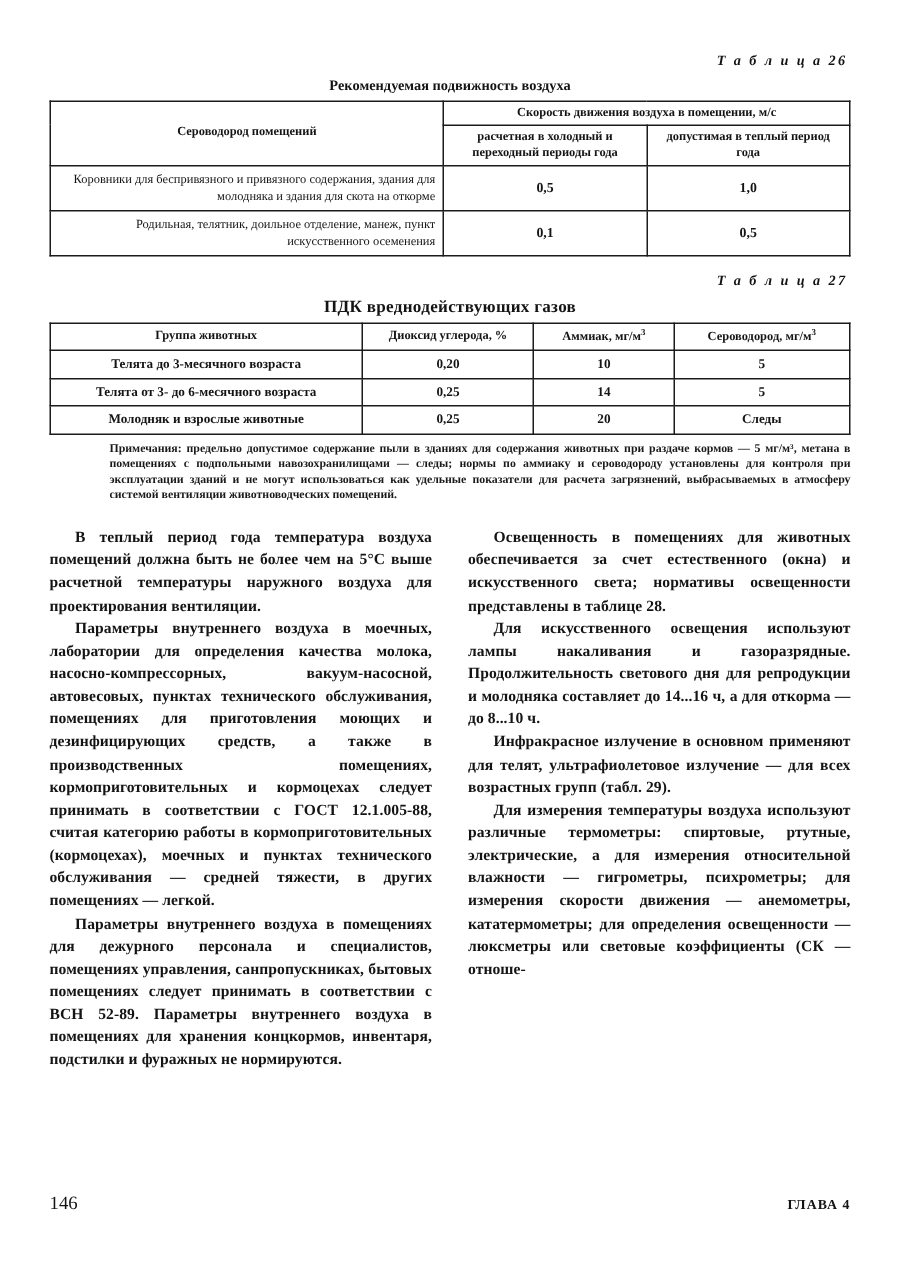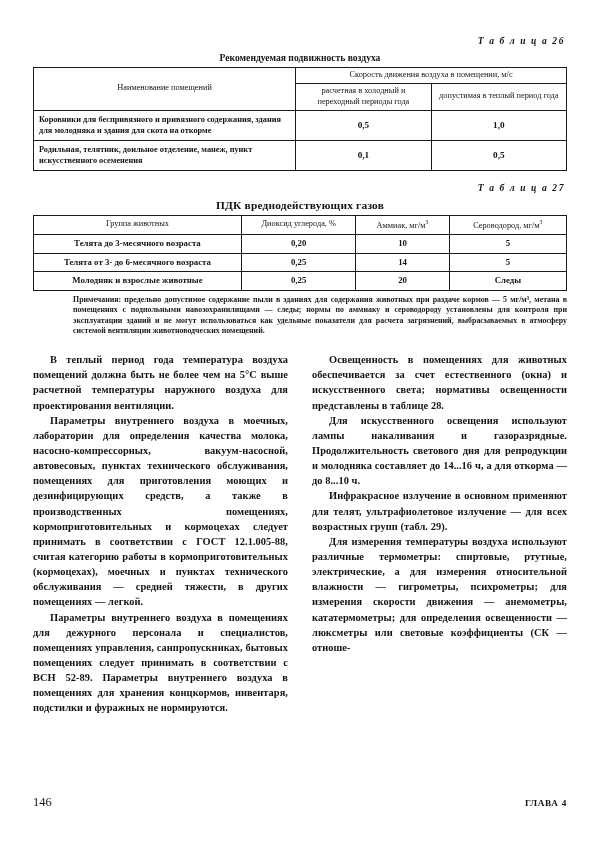--- a/index.html
+++ b/index.html
@@ -59,26 +59,26 @@
     font-size: 8.3px;
     line-height: 1.32;
   }
   table.doc th,
   table.doc td {
     border: 1px solid #1b1b1b;
     padding: 2px 4px;
     vertical-align: middle;
   }
   table.doc th {
+    font-weight: bold;
+    text-align: center;
+  }
+  table.doc td.name {
+    text-align: right;
     font-weight: normal;
-    text-align: center;
-  }
-  table.doc td.name {
-    text-align: left;
-    font-weight: bold;
     padding: 3px 5px;
     line-height: 1.38;
   }
   table.doc td.val {
     text-align: center;
     font-weight: bold;
     font-size: 9.2px;
   }
   table.t26 th.hdr-name { width: 47.5%; }
   table.t26 th.hdr-sub  { width: 26.25%; }
@@ -154,21 +154,21 @@
 
 <div class="page">
   <div class="content">
 
     <div class="table-number">Т а б л и ц а   26</div>
     <div class="table-title">Рекомендуемая подвижность воздуха</div>
 
     <table class="doc t26">
       <thead>
         <tr>
-          <th class="hdr-name" rowspan="2">Наименование помещений</th>
+          <th class="hdr-name" rowspan="2">Сероводород помещений</th>
           <th colspan="2">Скорость движения воздуха в помещении, м/с</th>
         </tr>
         <tr>
           <th class="hdr-sub">расчетная в холодный и переходный периоды года</th>
           <th class="hdr-sub">допустимая в теплый период года</th>
         </tr>
       </thead>
       <tbody>
         <tr>
           <td class="name">Коровники для беспривязного и привязного содержания, здания для молодняка и здания для скота на откорме</td>

